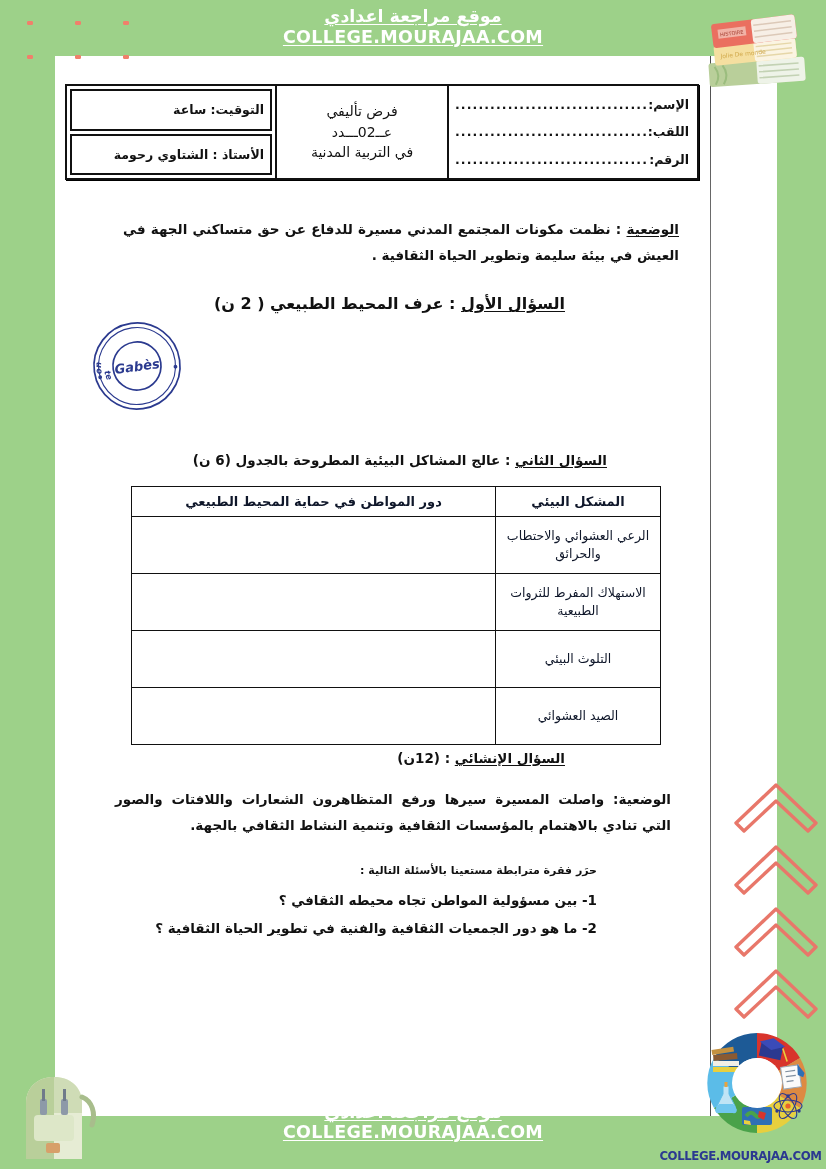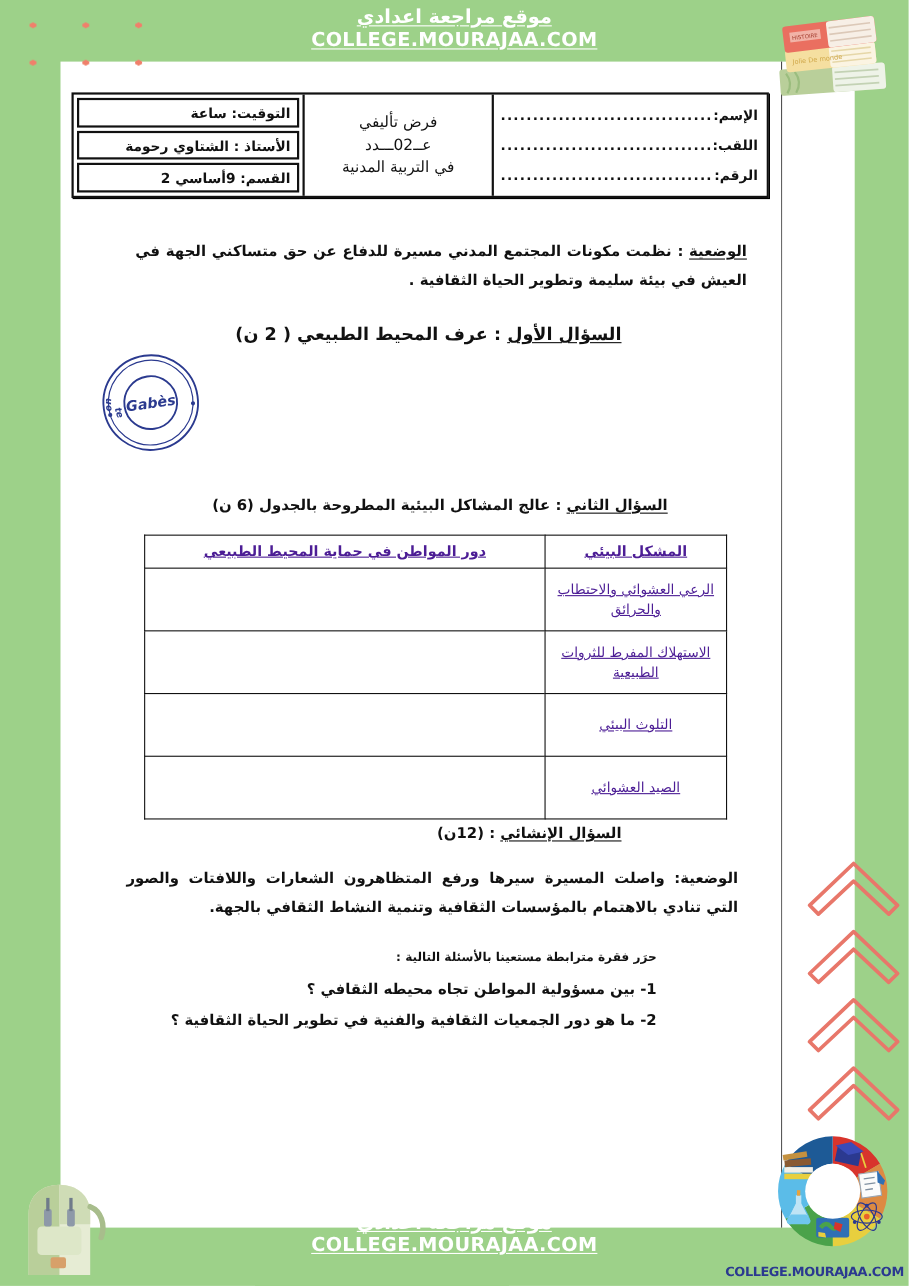--- a/index.html
+++ b/index.html
@@ -133,22 +133,21 @@
   .stamp{position:absolute;left:22px;top:258px;width:120px;height:104px;z-index:4;}
 
   
   .tbl{
     position:absolute;right:54px;top:430px;width:530px;
     border-collapse:collapse;table-layout:fixed;
   }
   .tbl td,.tbl th{
     border:1.15px solid #111;padding:5px 7px;
     font-size:12.5px;text-align:center;vertical-align:middle;
-    color:#4c1d95;
-    text-decoration:underline;
+    color:#0f172a;
   }
   .tbl th{font-weight:bold;font-size:13px;padding:7px;}
   .col-issue{width:150px;}
   .cell-issue{line-height:1.45;font-size:12.5px;margin-top:46px;}
   .cell-answer{height:46px;}
 
   
   .q3{
     position:absolute;right:150px;top:694px;
     font-size:13.5px;font-weight:bold;white-space:nowrap;margin-left:20px;
@@ -235,21 +234,20 @@
 
         <div class="hdr-col hdr-title">
           <div>فرض تأليفي</div>
           <div>عــ02ـــدد</div>
           <div>في التربية المدنية</div>
         </div>
 
         <div class="hdr-col hdr-meta">
           <div class="meta-cell">التوقيت: ساعة</div>
           <div class="meta-cell">الأستاذ : الشتاوي رحومة</div>
-          <div class="meta-cell">القسم:  9أساسي 2</div>
         </div>
       </div>
 
       <div class="situation">
         <span class="u">الوضعية</span><span> : نظمت مكونات المجتمع المدني مسيرة للدفاع عن حق متساكني الجهة في العيش في بيئة سليمة وتطوير الحياة الثقافية .</span>
       </div>
 
       <div class="q1">
         <span class="u">السؤال الأول</span><span> : عرف المحيط الطبيعي ( 2 ن)</span>
       </div>

